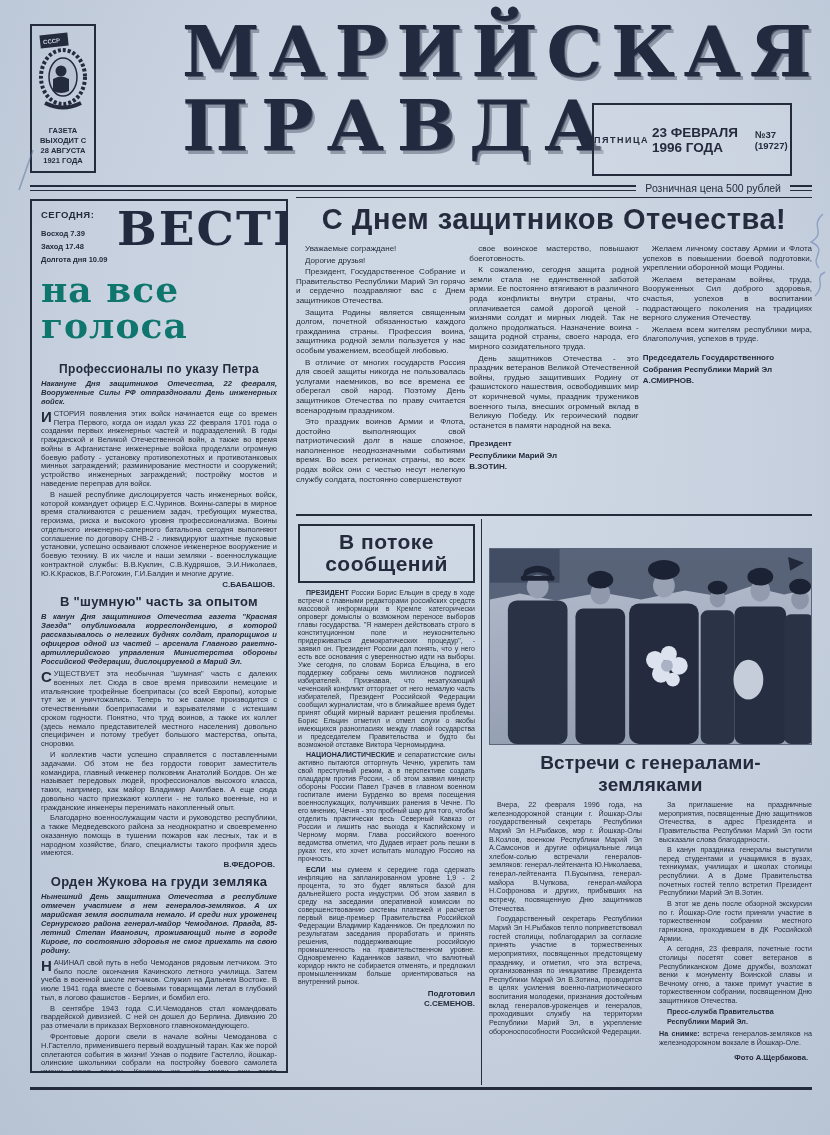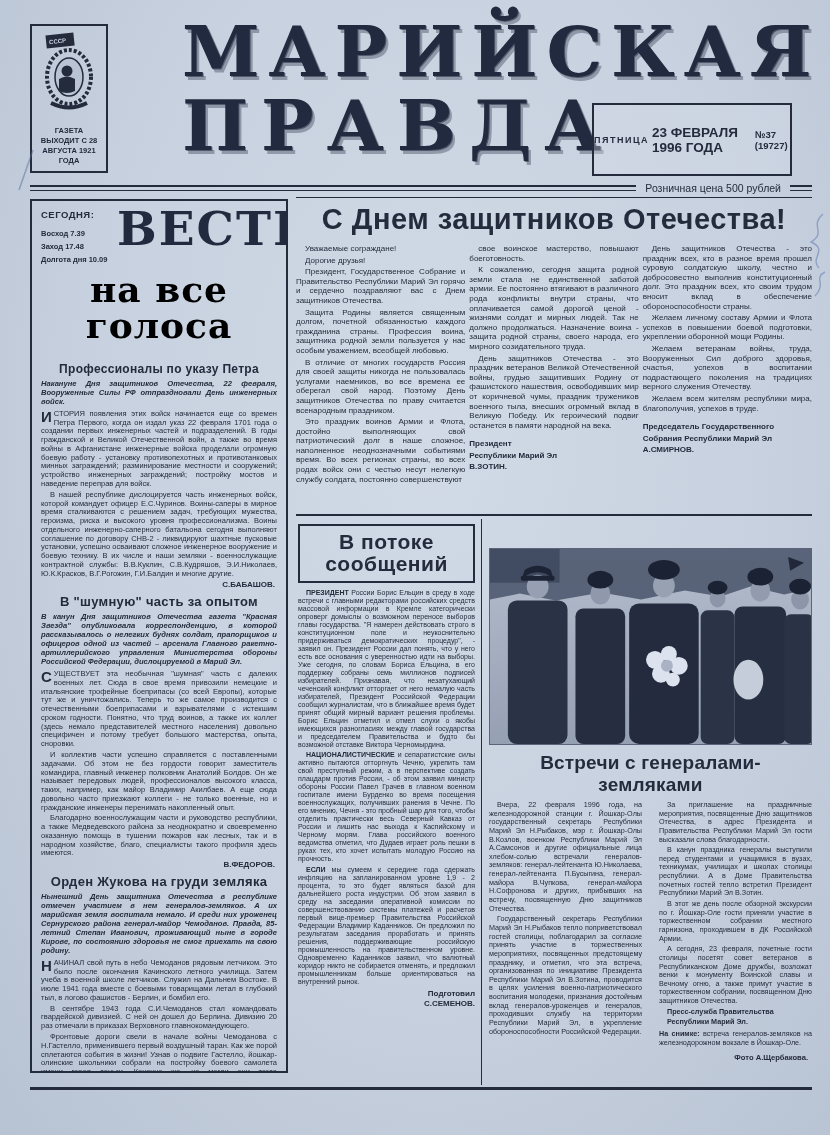--- a/index.html
+++ b/index.html
@@ -9,21 +9,21 @@
   .paper{position:absolute;inset:0;
      background:radial-gradient(ellipse at 52% 38%, #d1dae6 0%, #c7d1df 55%, #b7c2d3 100%);}
 
   
   .mast-line{position:absolute;font-family:"DejaVu Serif",serif;font-weight:700;
      color:#212a3e;white-space:nowrap;
      text-shadow:3px 4px 0 rgba(33,42,62,.35), 1px 1px 0 rgba(33,42,62,.55);}
   #mast1{left:182px;top:10px;font-size:70px;letter-spacing:9px;}
   #mast2{left:182px;top:84px;font-size:70px;letter-spacing:13px;}
 
-  #emblem-box{position:absolute;left:30px;top:24px;width:78px;height:149px;
+  #emblem-box{position:absolute;left:30px;top:24px;width:66px;height:149px;
      border:2.5px solid #242b3d;display:flex;flex-direction:column;align-items:center;
      padding:5px 3px 5px;}
   #emblem-box .founding{font-size:7.5px;font-weight:700;text-align:center;line-height:1.35;margin-top:auto;}
 
   #date-box{position:absolute;left:592px;top:103px;width:200px;height:73px;
      border:2.5px solid #242b3d;display:flex;flex-direction:row;justify-content:center;
      align-items:center;gap:3px;background:rgba(214,221,232,.35);}
   #date-box .day{font-size:9px;font-weight:700;letter-spacing:1.5px;}
   #date-box .date{font-size:13.5px;font-weight:700;}
   #date-box .issue{font-size:9.5px;font-weight:700;}
@@ -36,22 +36,22 @@
 
   
   #left-box{position:absolute;left:30px;top:199px;width:258px;height:874px;
      border:2px solid #242b3d;padding:6px 9px 21px;overflow:hidden;}
   .today-row{display:flex;}
   .today{width:76px;padding-top:2px;flex:none;}
   .today .lbl{font-size:9.5px;font-weight:700;letter-spacing:.5px;margin-bottom:9px;}
   .today .sun{font-size:7.5px;font-weight:700;margin-bottom:4px;}
   .vesti1{flex:1;text-align:center;font-family:"DejaVu Serif",serif;font-weight:700;
      font-size:47px;line-height:.95;letter-spacing:2px;color:#212a3e;}
-  .vesti2{text-align:center;font-family:"DejaVu Serif",serif;font-weight:700;
-     font-size:36px;line-height:1;letter-spacing:1px;color:#000000;margin:3px 0 19px;}
+  .vesti2{font-family:"DejaVu Serif",serif;font-weight:700;
+     font-size:36px;line-height:1;letter-spacing:1px;color:#0f766e;margin:3px 0 19px;}
   .art-head{font-size:12px;font-weight:700;text-align:center;letter-spacing:.3px;margin:5px 0 4px;}
   .art-head.big{font-size:13px;}
   .lead{font-size:7.6px;font-weight:700;font-style:italic;text-align:justify;line-height:1.18;margin-bottom:3px;}
   .body p{font-size:7.5px;line-height:1.17;text-align:justify;text-indent:9px;margin-bottom:2px;}
   .sig{font-size:8px;font-weight:700;text-align:right;margin:2px 2px 4px 0;}
   .dropcap > p:first-child{text-indent:0;}
   .dropcap > p:first-child::first-letter{float:left;font-size:15px;line-height:11px;
      font-weight:700;padding:1px 2px 0 0;}
 
   
@@ -185,21 +185,20 @@
           <p>День защитников Отечества - это праздник ветеранов Великой Отечественной войны, грудью защитивших Родину от фашистского нашествия, освободивших мир от коричневой чумы, праздник тружеников военного тыла, внесших огромный вклад в Великую Победу. Их героический подвиг останется в памяти народной на века.</p>
         </div>
       <div class="sig-block">
           <p>Президент</p>
           <p>Республики Марий Эл</p>
           <p>В.ЗОТИН.</p>
         </div>
     </div>
     <div class="col">
       <div>
-          <p>День защитников Отечества - это праздник всех, кто в разное время прошел суровую солдатскую школу, честно и добросовестно выполнив конституционный долг. Это праздник всех, кто своим трудом вносит вклад в обеспечение обороноспособности страны.</p>
           <p>Желаем личному составу Армии и Флота успехов в повышении боевой подготовки, укреплении оборонной мощи Родины.</p>
           <p>Желаем ветеранам войны, труда, Вооруженных Сил доброго здоровья, счастья, успехов в воспитании подрастающего поколения на традициях верного служения Отечеству.</p>
           <p>Желаем всем жителям республики мира, благополучия, успехов в труде.</p>
         </div>
       <div class="sig-block">
           <p>Председатель Государственного</p>
           <p>Собрания Республики Марий Эл</p>
           <p>А.СМИРНОВ.</p>
         </div>
     </div>

